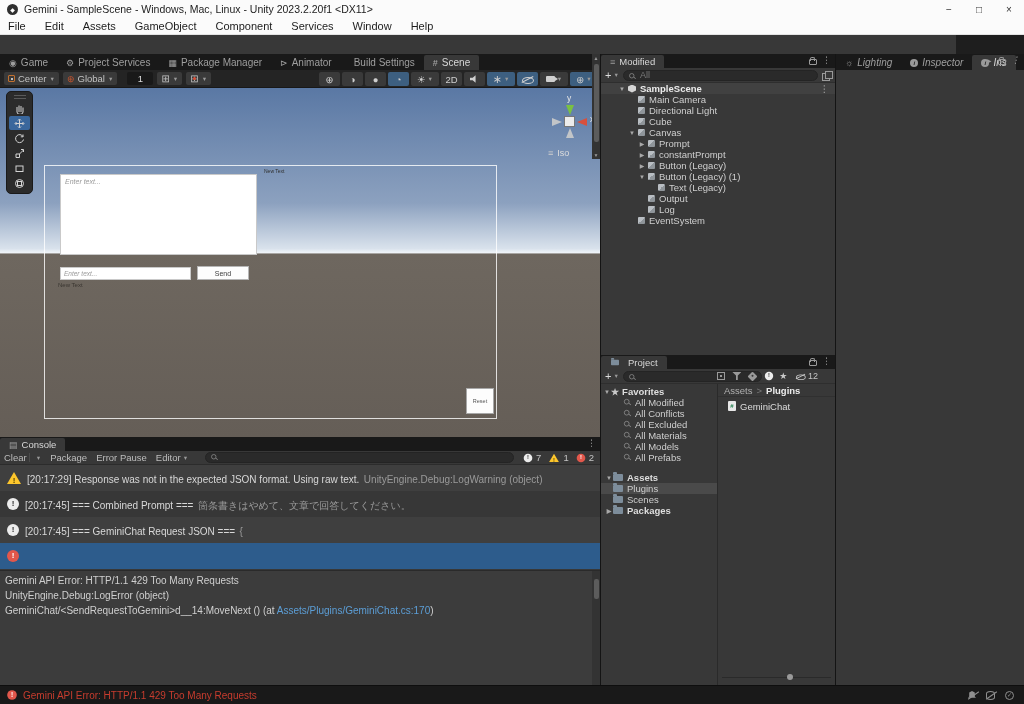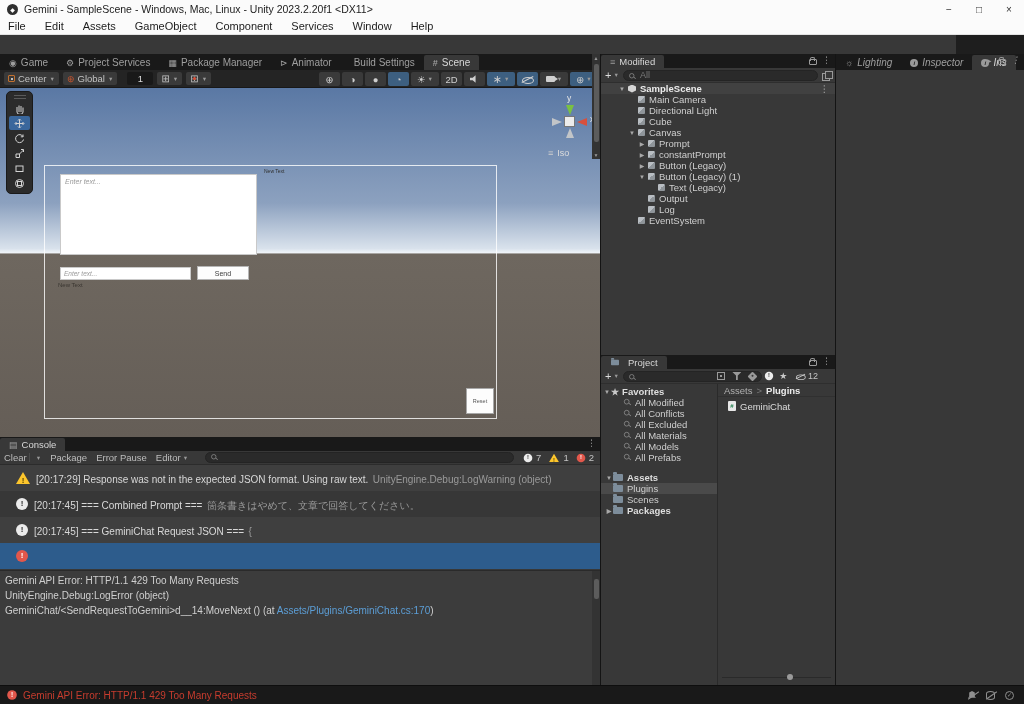--- a/index.html
+++ b/index.html
@@ -162,21 +162,21 @@
     display:flex; align-items:center; font-size:9.5px; color:#bdbdbd; padding:0 4px; flex:0 0 auto; }
   .ct-btn { display:flex; align-items:center; gap:2px; margin-right:9px; white-space:nowrap; }
   .ct-sep { width:1px; height:9px; background:#4a4a4a; margin-right:4px; }
   #console-search { flex:1; height:11px; background:#2a2a2a; border:1px solid #242424; border-radius:6px;
     margin:0 8px; display:flex; align-items:center; padding:0 4px; }
   #console-search .mag-icon { transform:scale(.75); }
   .c-counts { display:flex; align-items:center; gap:6px; margin-right:2px; }
   .cnt { display:flex; align-items:center; gap:2px; color:#c4c4c4; }
   .cnt .c-ic { transform:scale(.72); }
   #log-list { height:105px; overflow:hidden; position:relative; flex:0 0 auto; }
-  .c-row { height:26px; display:flex; align-items:center; padding-left:16px; gap:6px; }
+  .c-row { height:26px; display:flex; align-items:center; padding-left:7px; gap:6px; }
   .c-row.odd { background:#3f3f3f; }
   .c-row.even { background:#373737; }
   .c-row.selected { background:#2d5c8c; }
   .c-ic { flex:0 0 auto; display:inline-block; }
   .warning-icon { position:relative; width:14px; height:12px; background:#fdc62c;
     clip-path:polygon(50% 0,100% 100%,0 100%); }
   .warning-icon::after { content:"!"; position:absolute; left:0; right:0; bottom:-1px; text-align:center;
     font-size:8px; font-weight:bold; color:#584400; }
   .info-icon { position:relative; width:12px; height:12px; border-radius:50%; background:#ececec; }
   .info-icon::after { content:"!"; position:absolute; left:0; right:0; top:1px; text-align:center;

